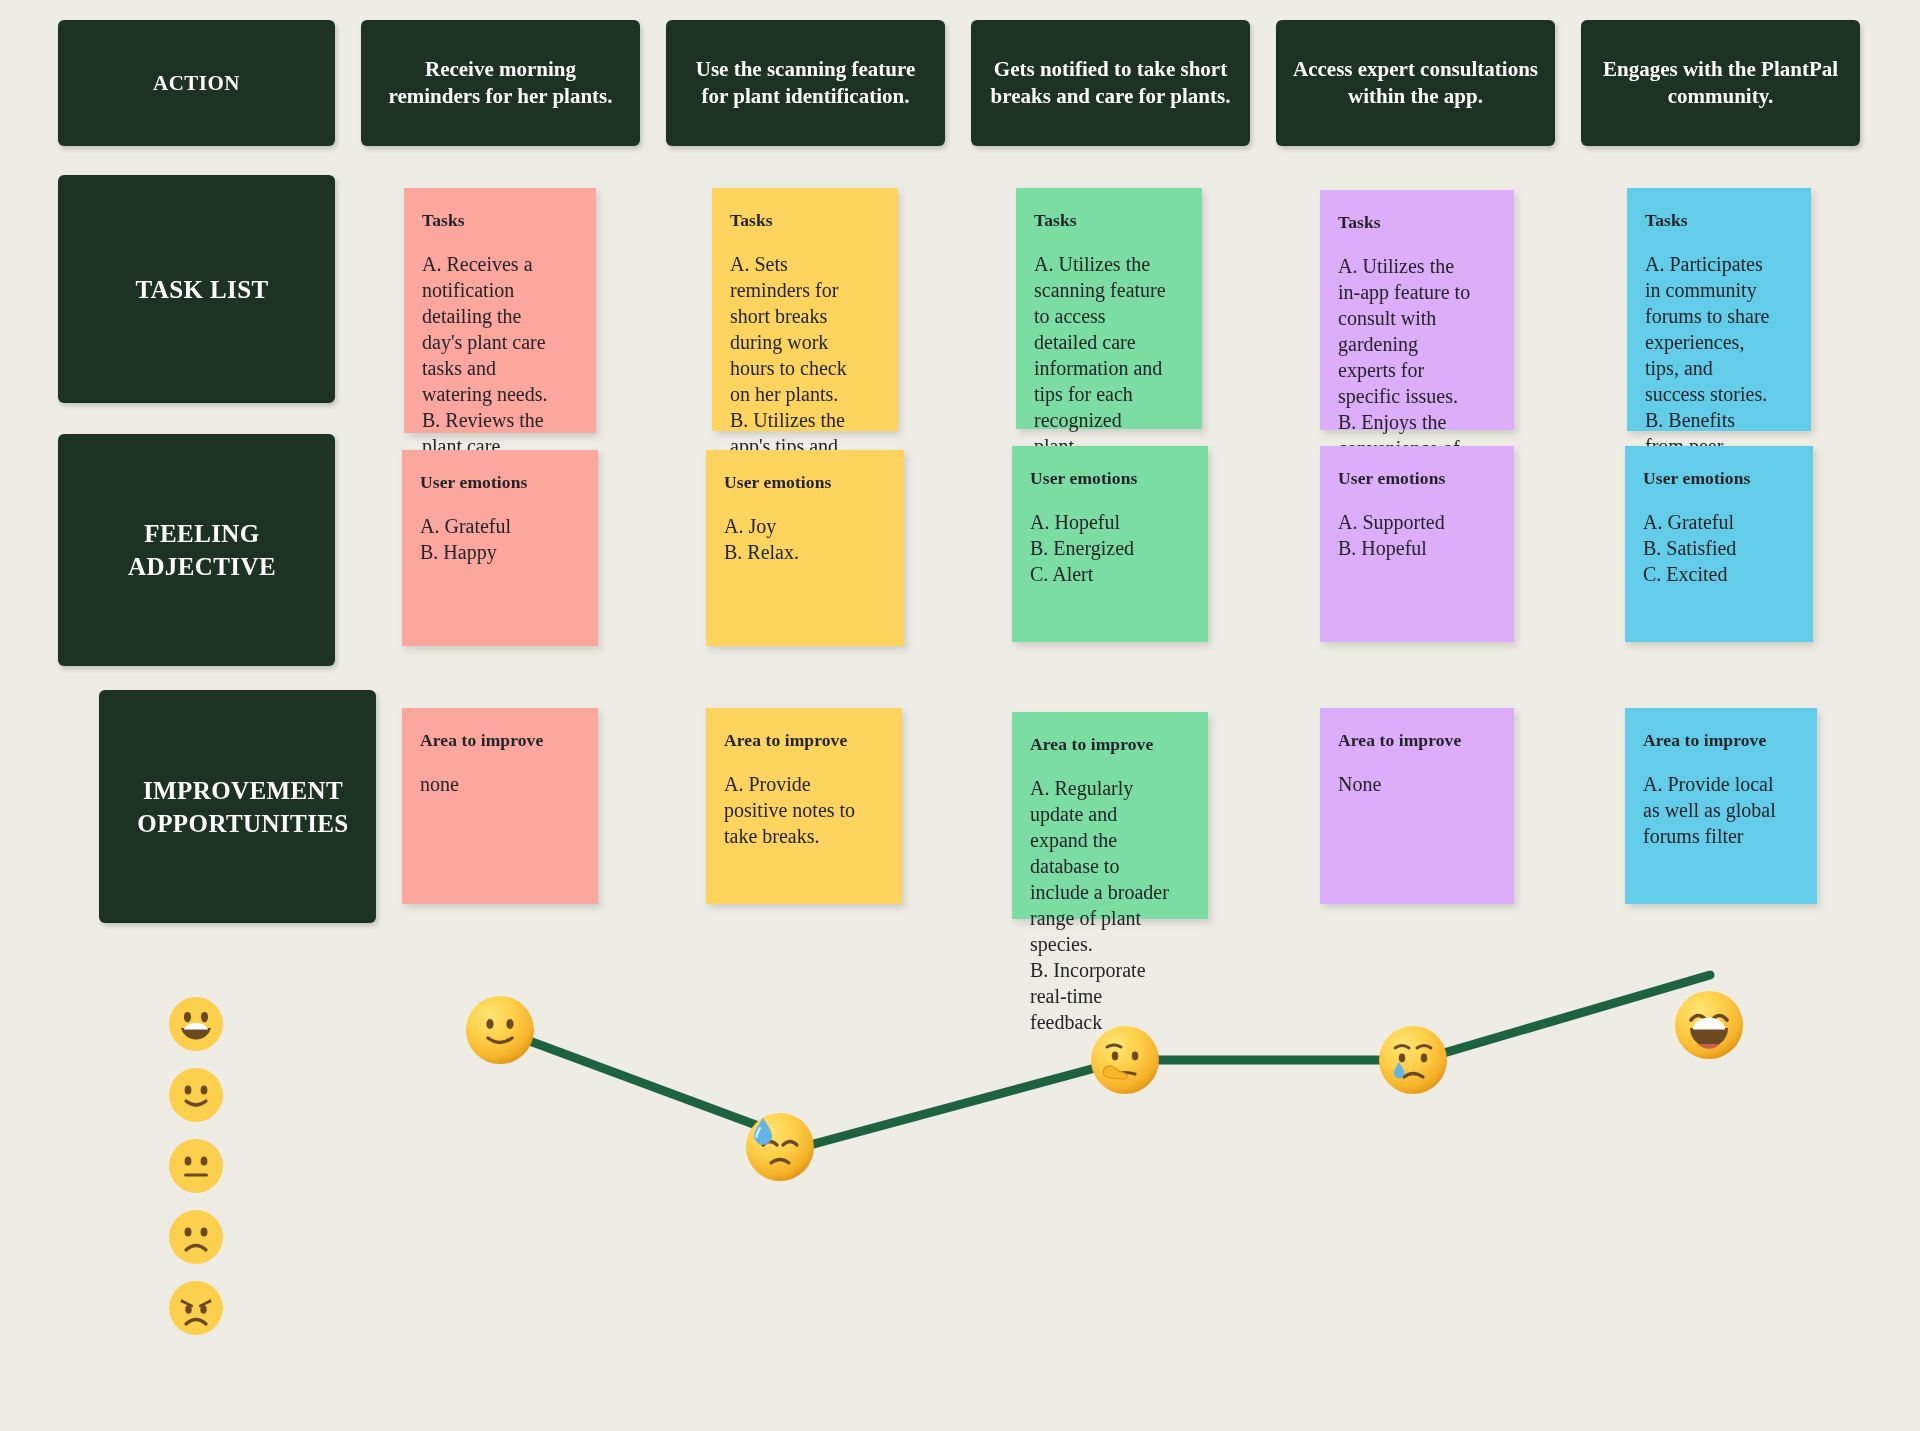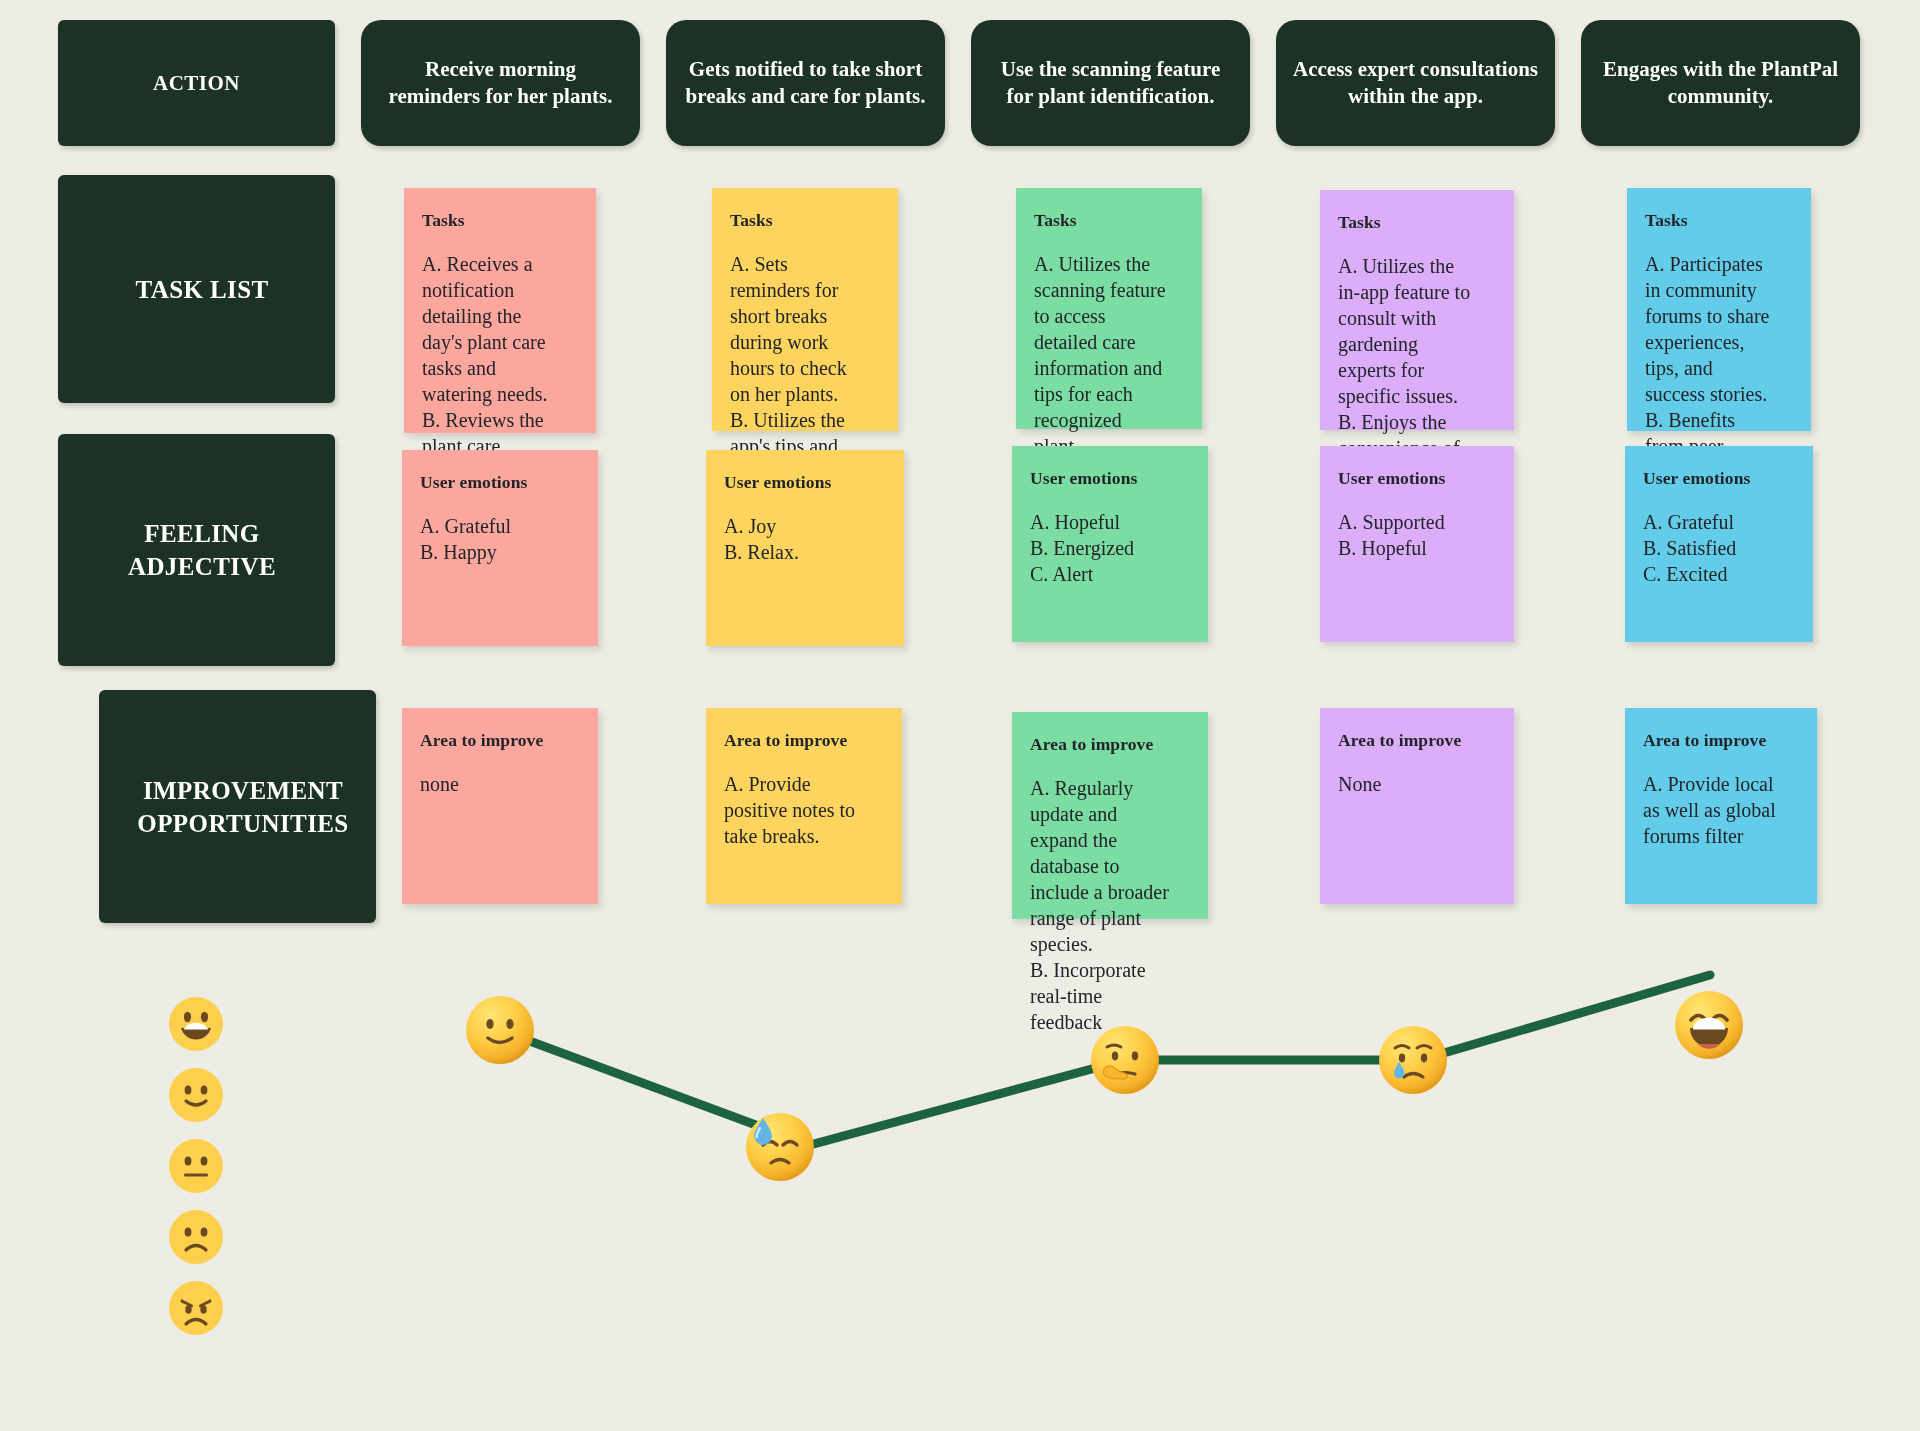--- a/index.html
+++ b/index.html
@@ -28,21 +28,21 @@
 
   
   .hdr-row{position:absolute;left:58px;top:20px;}
   .hdr-row .dark-card{
     height:126px;
     font-size:21px;
     line-height:1.28;
     padding:6px 16px;
   }
   .hdr-label{width:277px;margin-right:26px;font-size:25px;letter-spacing:0.5px;}
-  .hdr-step{width:279px;margin-right:26px;border-radius:20px;}
+  .hdr-step{width:279px;margin-right:26px;}
   .hdr-step:last-child{margin-right:8px;}
 
   
   .rlabel{
     position:absolute;left:58px;
     width:277px;
     font-size:25px;
     line-height:1.32;
     letter-spacing:0.4px;
   }
@@ -85,24 +85,24 @@
 <div class="board">
 
   <div class="hdr-row row">
     <div class="dark-card hdr-label">
       <span>ACTION</span>
     </div>
     <div class="dark-card hdr-step">
       <span>Receive morning reminders for her plants.</span>
     </div>
     <div class="dark-card hdr-step">
+      <span>Use the scanning feature for plant identification.</span>
+    </div>
+    <div class="dark-card hdr-step">
       <span>Gets notified to take short breaks and care for plants.</span>
-    </div>
-    <div class="dark-card hdr-step">
-      <span>Use the scanning feature for plant identification.</span>
     </div>
     <div class="dark-card hdr-step">
       <span>Access expert consultations within the app.</span>
     </div>
     <div class="dark-card hdr-step">
       <span>Engages with the PlantPal community.</span>
     </div>
   </div>
 
   <div class="dark-card rlabel" id="rlabel-task">

